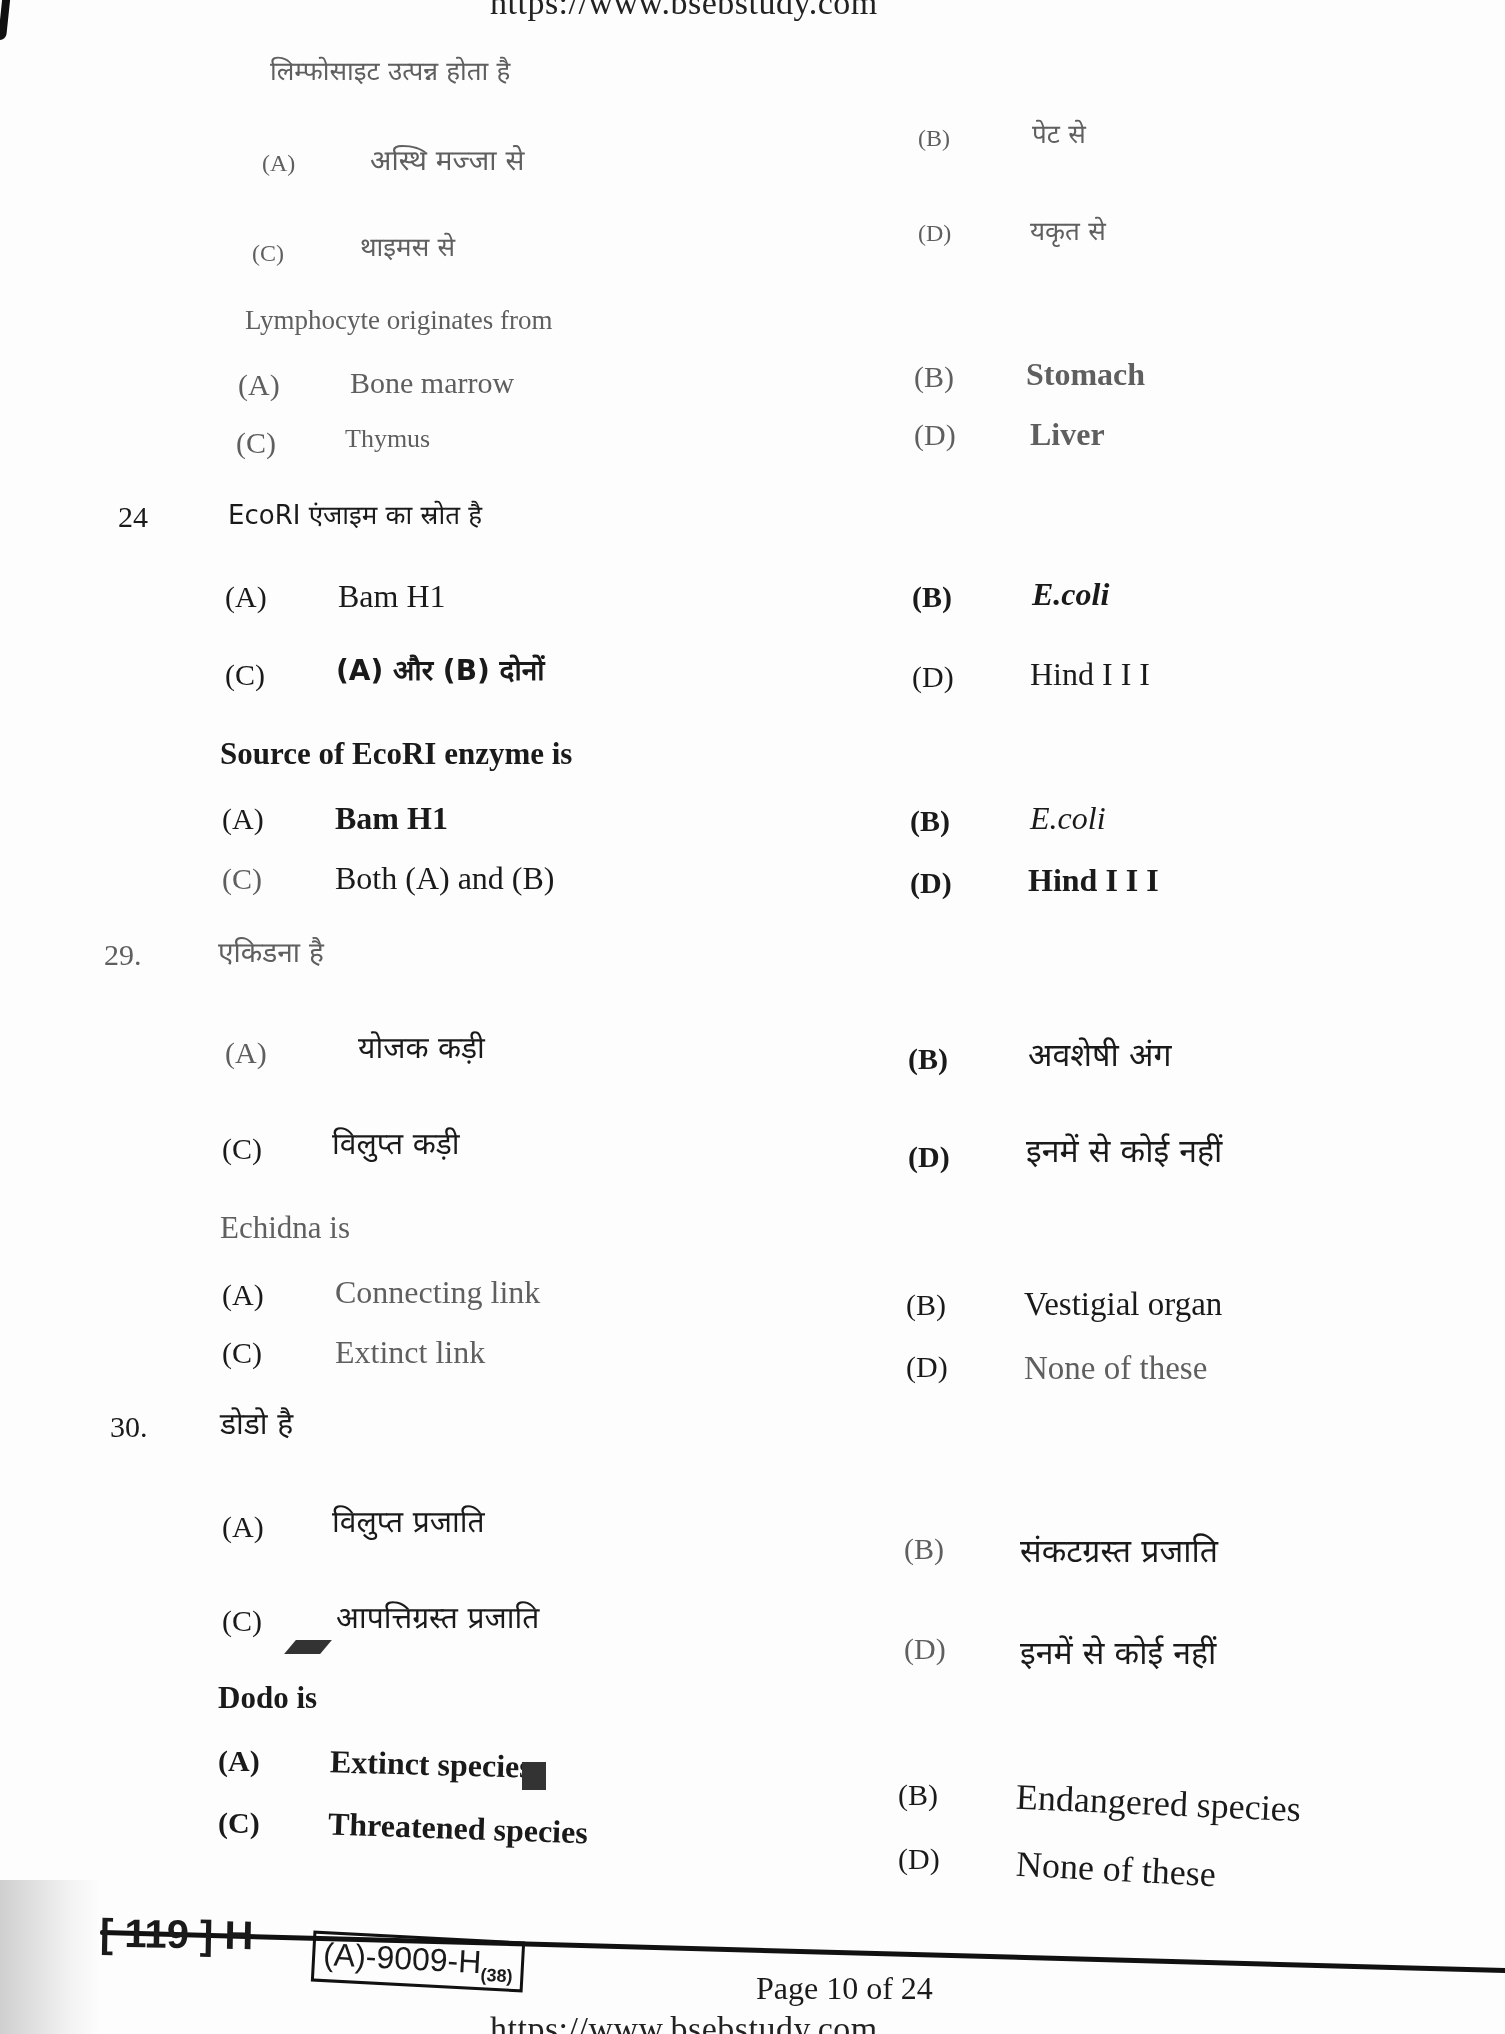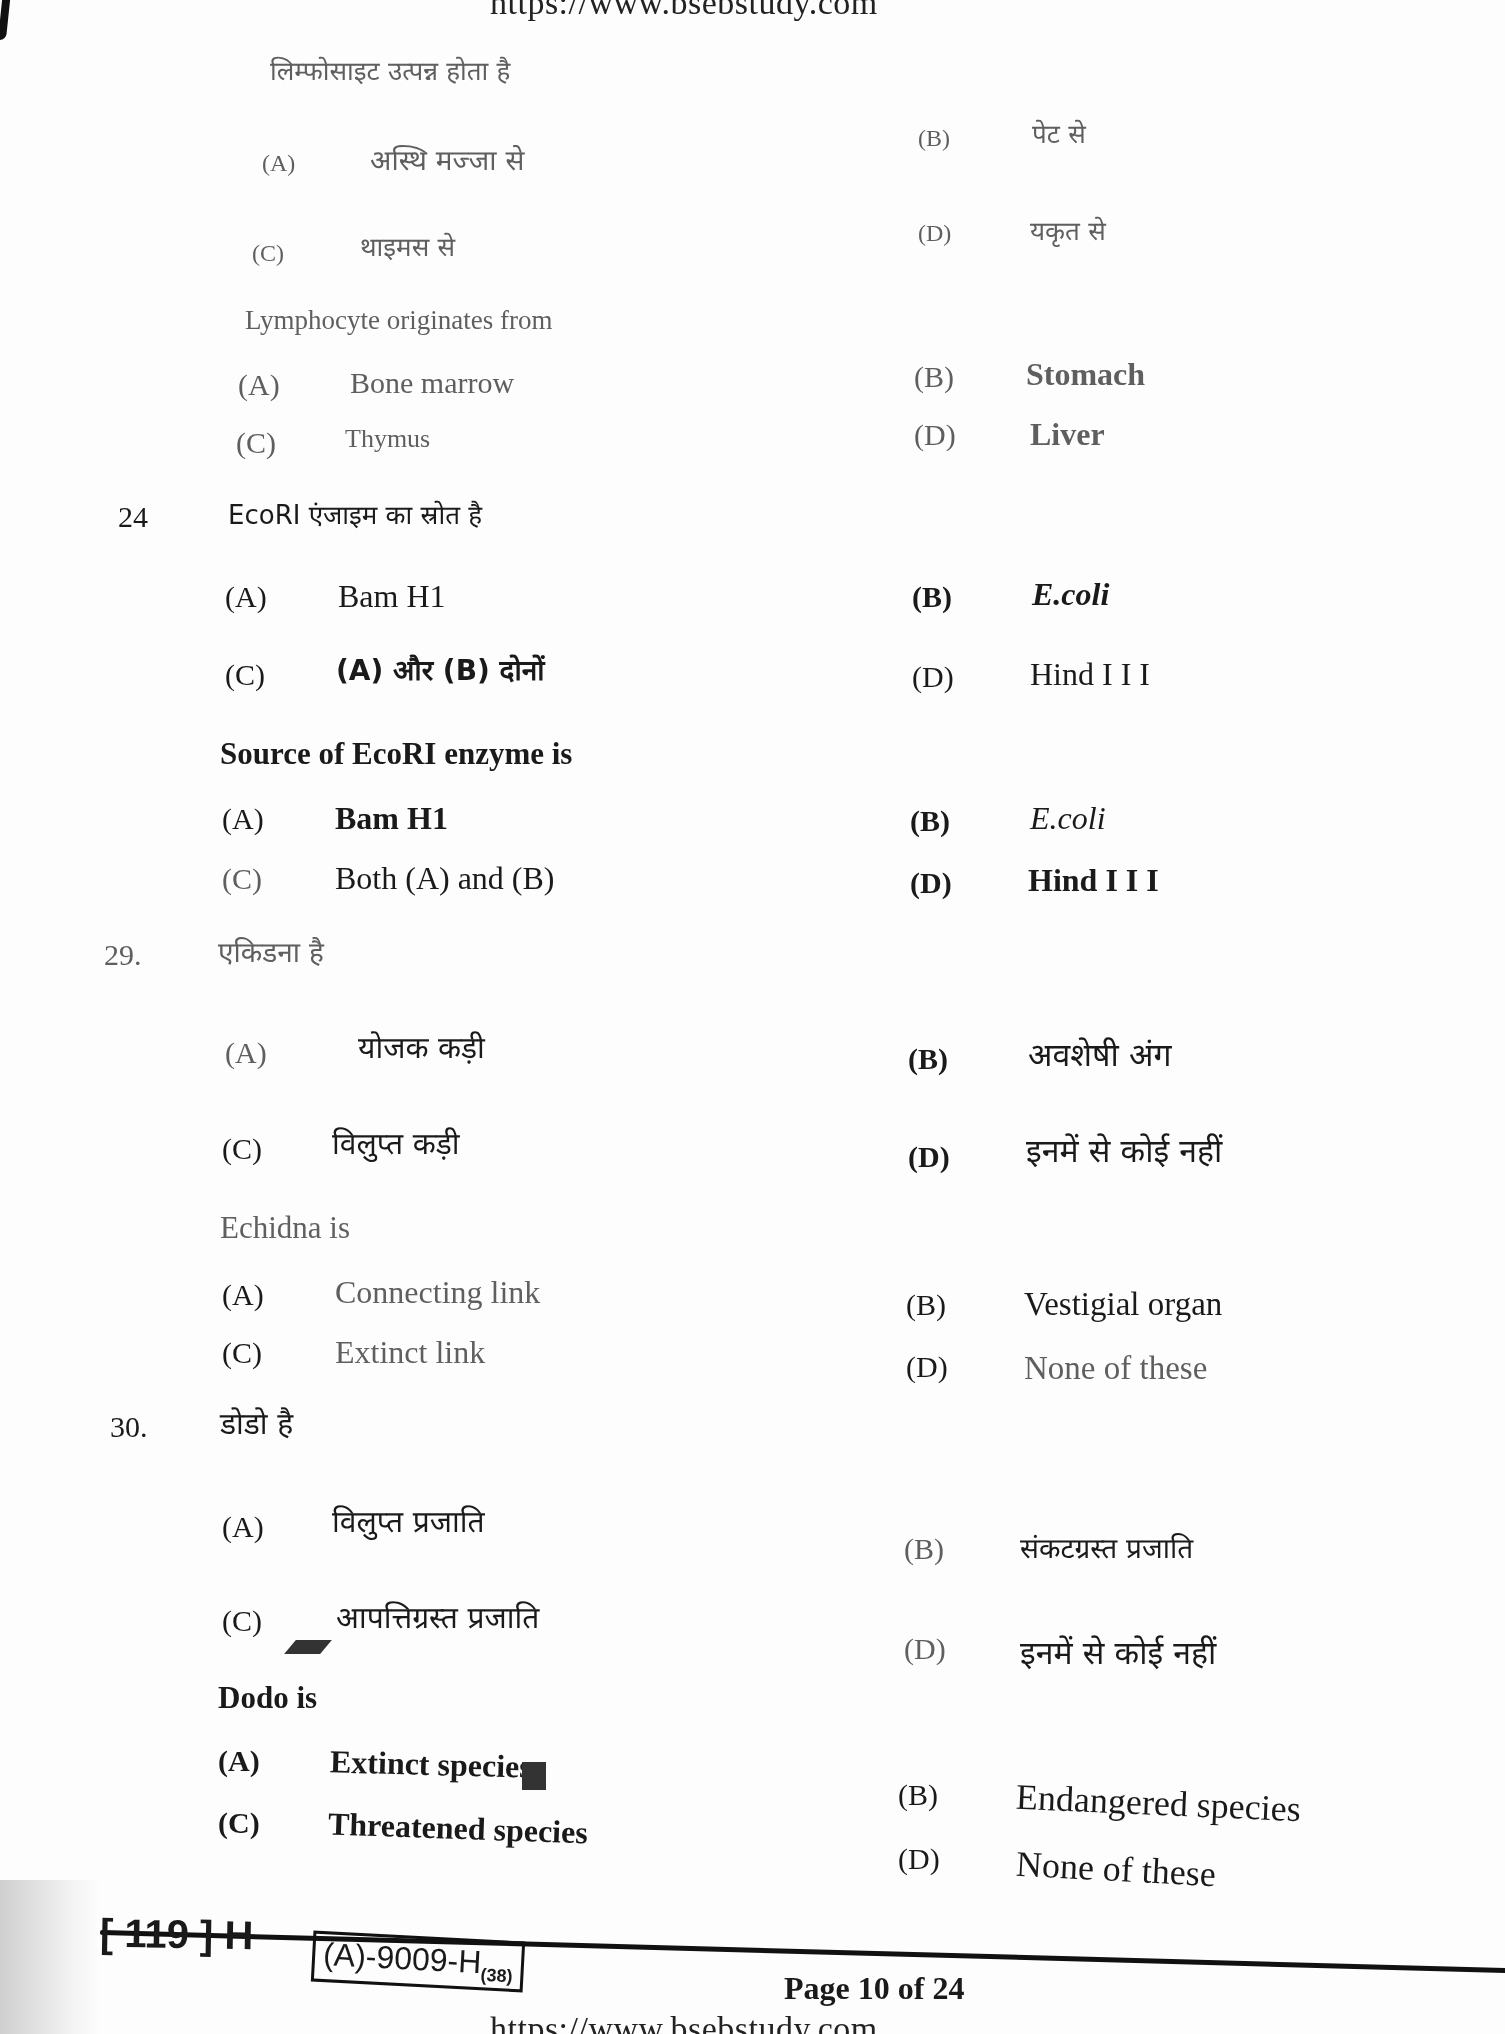--- a/index.html
+++ b/index.html
@@ -17,21 +17,21 @@
   .qtext { font-size:32px; }
   .opt-label { font-size:30px; }
   .opt-text { font-size:32px; }
   .bold { font-weight:bold; }
   .ital { font-style:italic; }
   .hindi { font-family:"DejaVu Sans",sans-serif; }
   .footer-line { left:100px; top:1930px; width:1420px; height:5px; background:#111; transform-origin:0 0; transform:rotate(1.55deg); border-radius:3px; }
   .paper-code { left:100px; top:1912px; font-size:40px; font-weight:bold; font-family:"Liberation Sans",sans-serif; transform:rotate(1deg); }
   .code-box { left:312px; top:1936px; font-size:32px; border:3px solid #111; padding:2px 8px; font-family:"Liberation Sans",sans-serif; transform:rotate(3deg); }
   .code-box sub { font-size:18px; font-weight:bold; }
-  .page-num { left:784px; top:1970px; font-size:32px; font-weight:bold; }
+  .page-num { left:756px; top:1970px; font-size:32px; font-weight:normal; }
   .shadow-left { left:0; top:1880px; width:100px; height:154px; background:linear-gradient(90deg,#bbb,#eee 70%,transparent); opacity:0.7; }
   .smudge { background:#333; }
 </style>
 </head>
 <body>
 
 <div class="abs edge-mark"></div>
 <div class="abs url-top">https://www.bsebstudy.com</div>
 
 <div class="abs qtext hindi faded" style="left:270px;top:52px;font-size:26px;">लिम्फोसाइट उत्पन्न होता है</div>
@@ -94,21 +94,21 @@
 <div class="abs opt-label blurry" style="left:222px;top:1336px;">(C)</div>
 <div class="abs opt-text faded" style="left:335px;top:1334px;">Extinct link</div>
 <div class="abs opt-label blurry" style="left:906px;top:1350px;">(D)</div>
 <div class="abs opt-text faded" style="left:1024px;top:1350px;font-size:33px;">None of these</div>
 
 <div class="abs qnum blurry" style="left:110px;top:1410px;">30.</div>
 <div class="abs qtext hindi blurry" style="left:220px;top:1402px;font-size:30px;">डोडो है</div>
 <div class="abs opt-label blurry" style="left:222px;top:1510px;">(A)</div>
 <div class="abs opt-text hindi blurry" style="left:332px;top:1500px;font-size:30px;">विलुप्त प्रजाति</div>
 <div class="abs opt-label faded" style="left:904px;top:1532px;">(B)</div>
-<div class="abs opt-text hindi blurry" style="left:1020px;top:1528px;font-size:28px;">संकटग्रस्त प्रजाति</div>
+<div class="abs opt-text hindi blurry" style="left:1020px;top:1528px;font-size:32px;">संकटग्रस्त प्रजाति</div>
 <div class="abs opt-label blurry" style="left:222px;top:1604px;">(C)</div>
 <div class="abs opt-text hindi blurry" style="left:336px;top:1596px;font-size:30px;">आपत्तिग्रस्त प्रजाति</div>
 <div class="abs smudge" style="left:290px;top:1640px;width:36px;height:14px;transform:skewX(-40deg);"></div>
 <div class="abs opt-label faded" style="left:904px;top:1632px;">(D)</div>
 <div class="abs opt-text hindi blurry" style="left:1020px;top:1630px;font-size:32px;">इनमें से कोई नहीं</div>
 
 <div class="abs qtext bold" style="left:218px;top:1680px;font-size:31px;">Dodo is</div>
 <div class="abs opt-label bold" style="left:218px;top:1744px;">(A)</div>
 <div class="abs opt-text bold" style="left:330px;top:1746px;transform:rotate(1.5deg);">Extinct species</div>
 <div class="abs smudge" style="left:522px;top:1762px;width:24px;height:28px;"></div>

